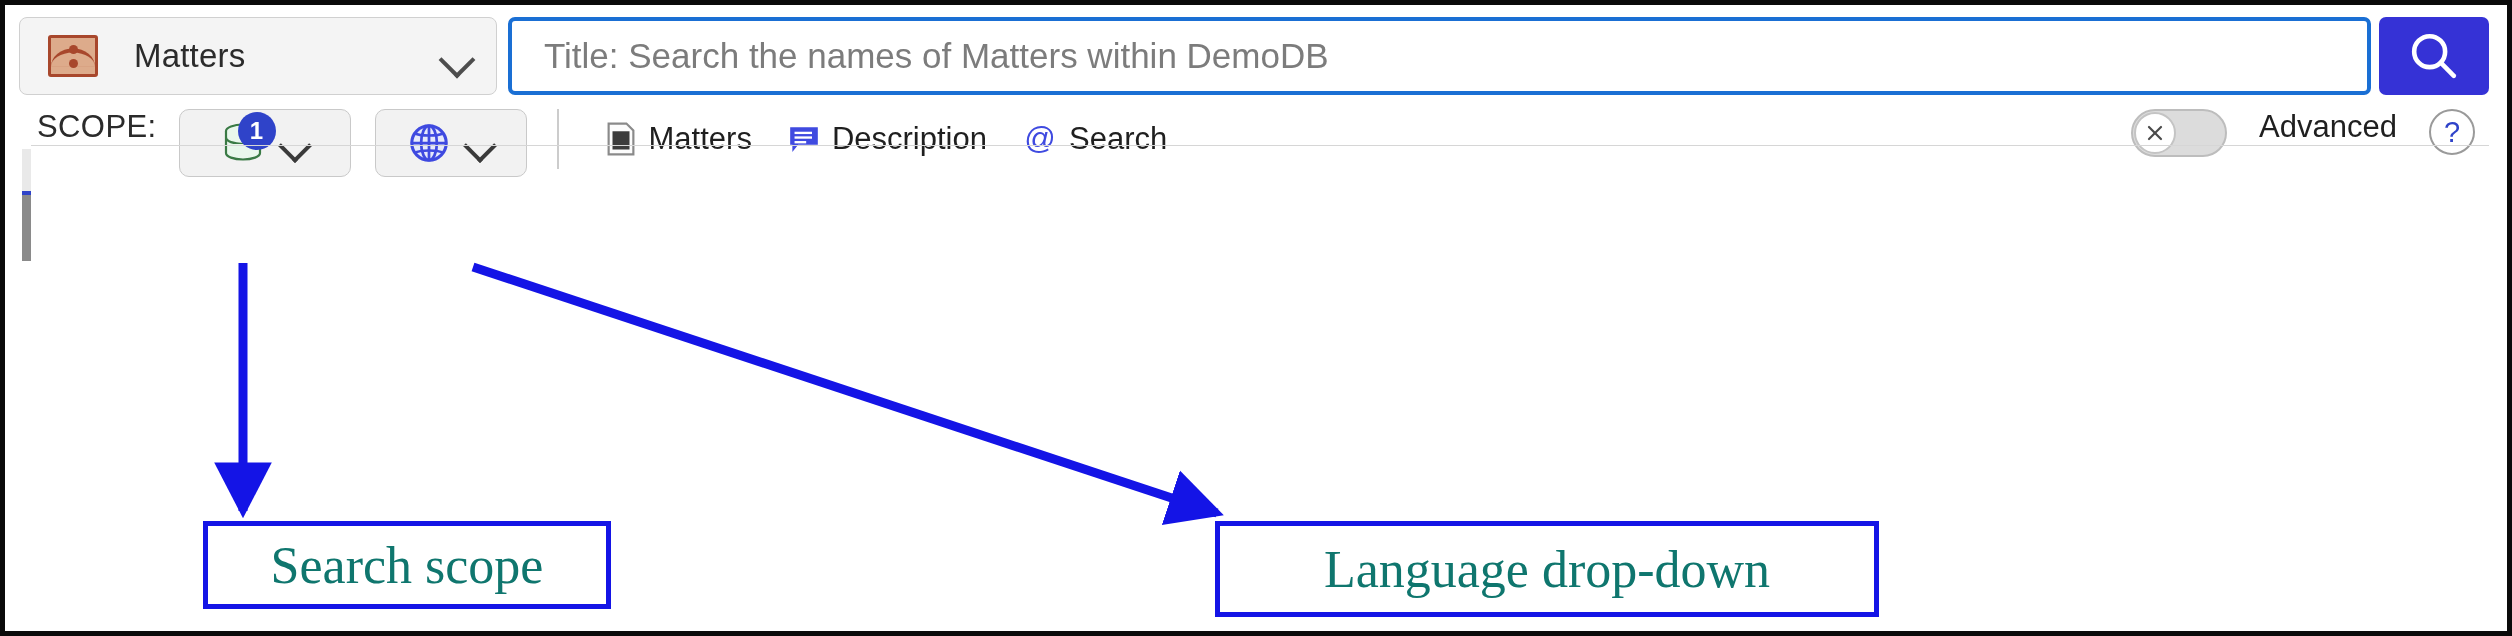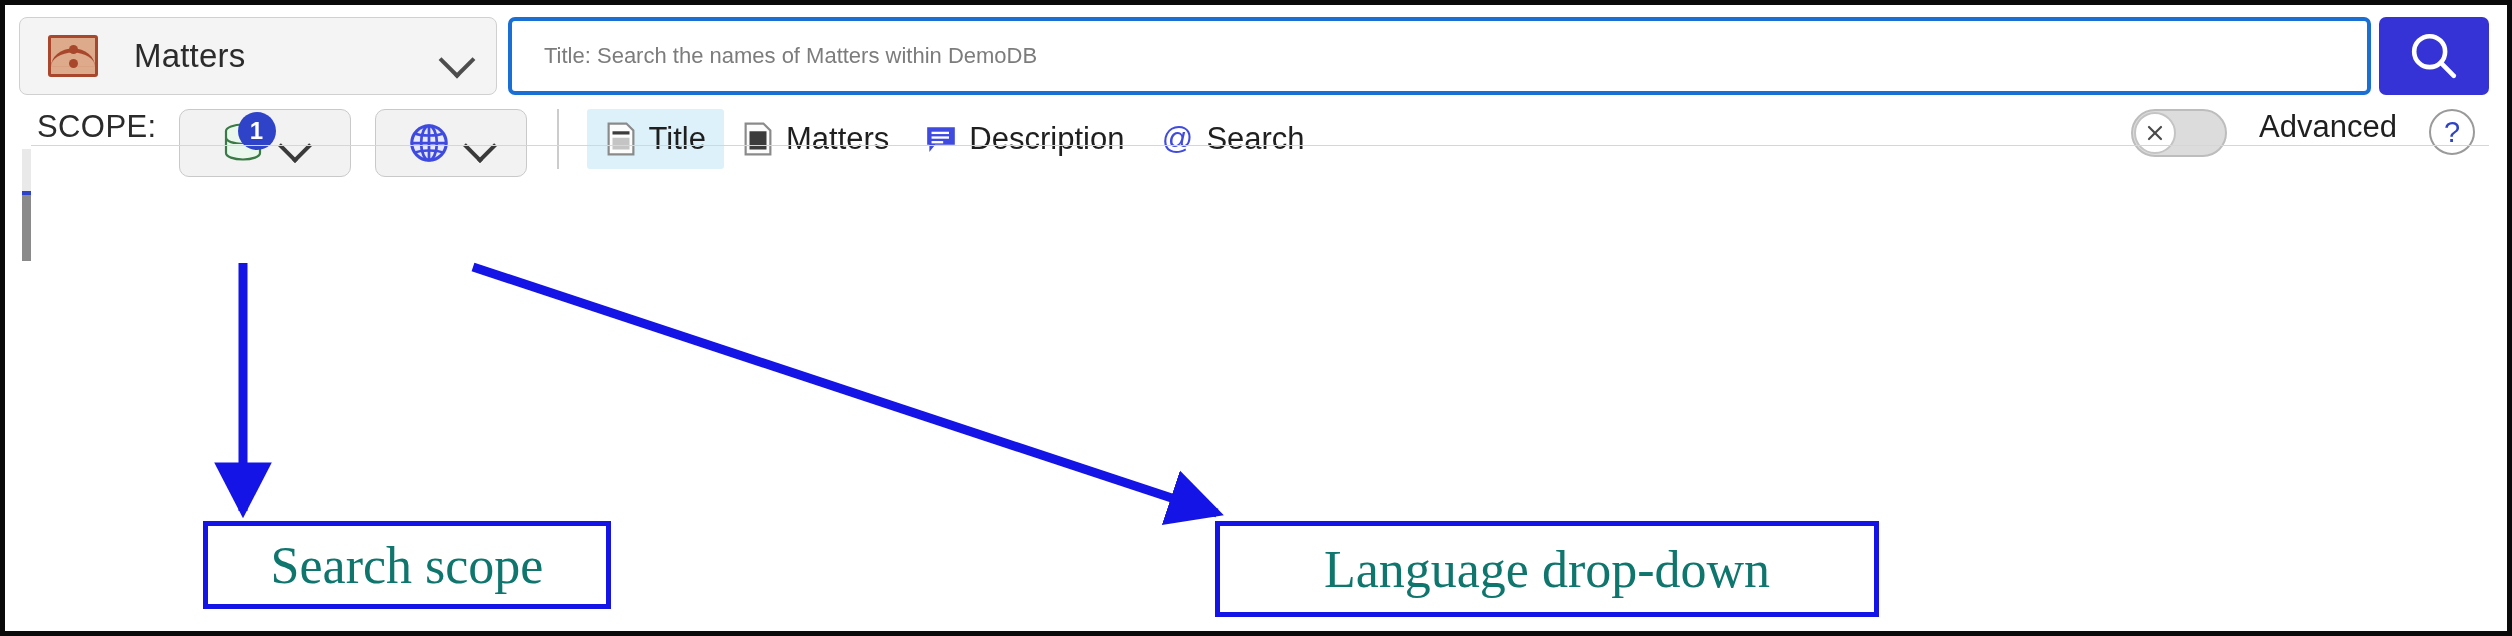--- a/index.html
+++ b/index.html
@@ -106,21 +106,21 @@
   }
   .search-input {
     flex: 1 1 auto;
     background: #ffffff;
     border: 4px solid #1a6fd4;
     border-radius: 7px;
     box-sizing: border-box;
     display: flex;
     align-items: center;
     padding-left: 32px;
-    font-size: 22px;
+    font-size: 35px;
     color: #7c7c7c;
     white-space: nowrap;
     overflow: hidden;
   }
   .search-btn {
     flex: 0 0 auto;
     width: 110px;
     margin-left: 8px;
     background: #3532d6;
     border-radius: 7px;
@@ -393,30 +393,20 @@
           <line x1="12" y1="2.6" x2="12" y2="21.4" stroke="#3f4ae0" stroke-width="1.5"></line>
         </svg>
       </span>
       <span class="chev-sm"></span>
     </div>
 
     <div class="divider"></div>
 
     <div class="field-tabs">
 
-      <div class="field-tab selected">
-        <span class="ficon">
-          <svg width="32" height="34" viewBox="0 0 20 22">
-            <path d="M2 1 H13.5 L18 5.5 V21 H2 Z" fill="#fcfcfc" stroke="#8a8a8a" stroke-width="1.4"></path>
-            <rect x="4.5" y="6" width="11" height="2.1" fill="#3c3c3c"></rect>
-            <rect x="4.5" y="10.2" width="11" height="7.6" fill="#c4c4c4"></rect>
-          </svg>
-        </span>
-        <span>Title</span>
-      </div>
 
       <div class="field-tab">
         <span class="ficon">
           <svg width="32" height="34" viewBox="0 0 20 22">
             <path d="M2 1 H13.5 L18 5.5 V21 H2 Z" fill="#fcfcfc" stroke="#8a8a8a" stroke-width="1.4"></path>
             <rect x="4.5" y="6" width="11" height="11.8" fill="#3c3c3c"></rect>
           </svg>
         </span>
         <span>Matters</span>
       </div>

